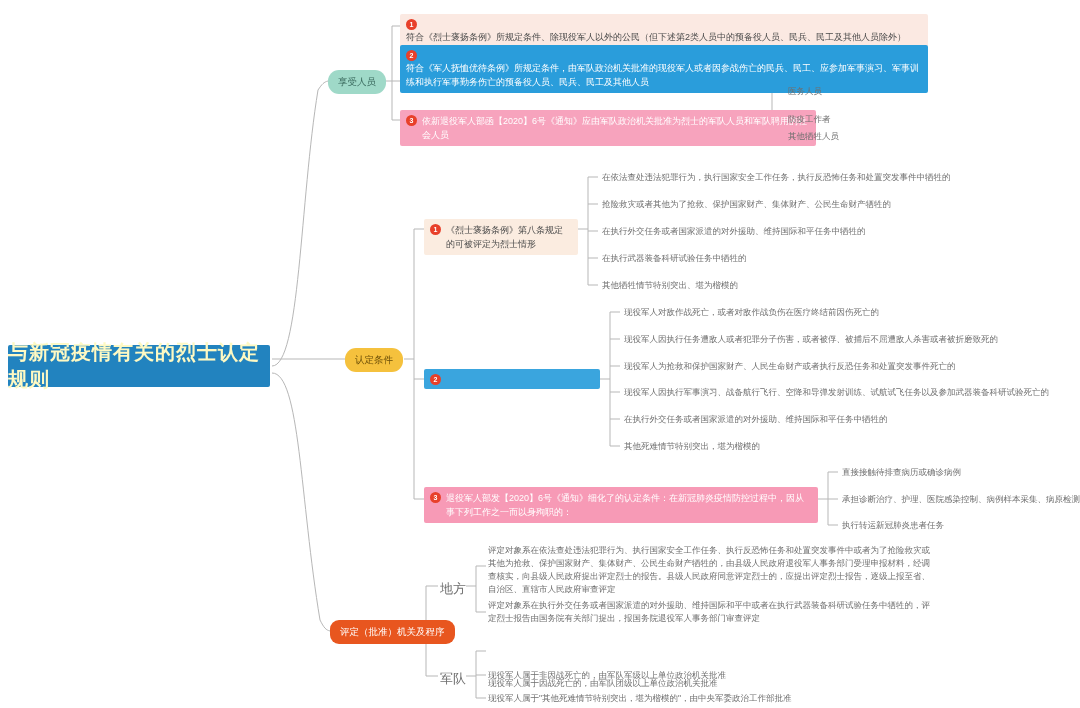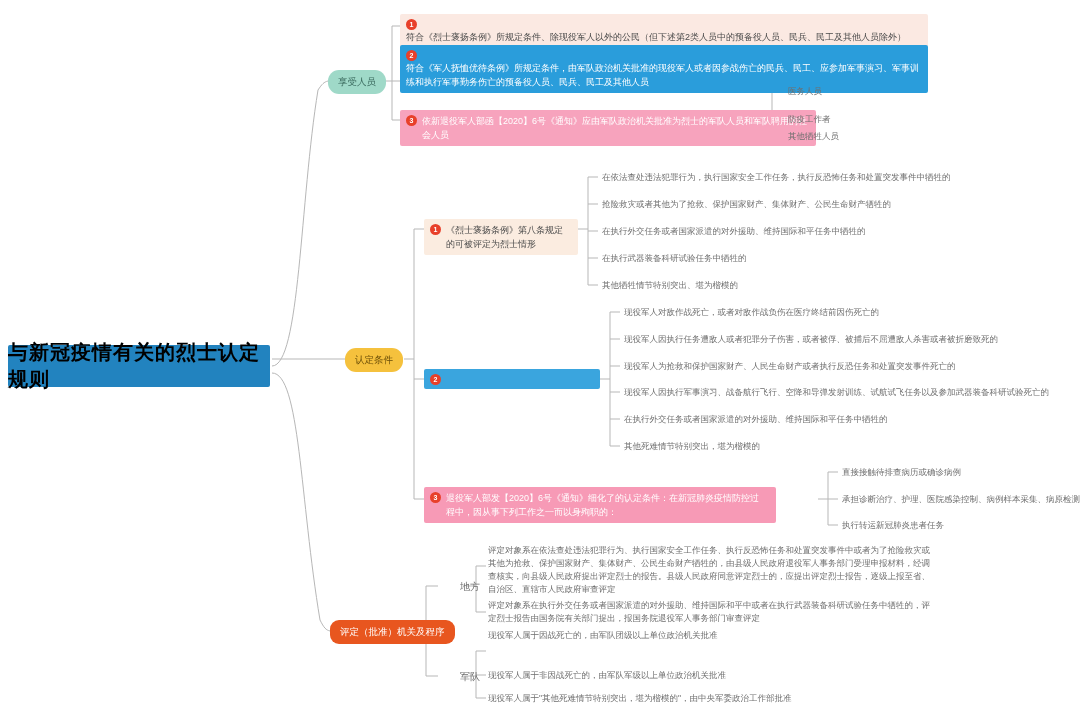--- a/index.html
+++ b/index.html
@@ -13,21 +13,21 @@
 
   svg.links { position: absolute; left: 0; top: 0; width: 1080px; height: 708px; pointer-events: none; }
 
   .node { position: absolute; }
 
   
   .root {
     left: 8px; top: 345px;
     width: 262px; height: 42px;
     background: #2283bf;
-    color: #000000;
+    color: #fef9c3;
     font-size: 20px;
     font-weight: bold;
     letter-spacing: 1px;
     display: flex; align-items: center; justify-content: center;
     border-radius: 2px;
   }
 
   
   .pill {
     height: 24px;
@@ -78,23 +78,22 @@
     color: #6f6f6f;
     white-space: nowrap;
   }
   .leaf-wrap {
     font-size: 8.5px;
     line-height: 13px;
     color: #6f6f6f;
     white-space: normal;
   }
   .subpill {
-    font-size: 10px;
+    font-size: 13px;
     color: #6f6f6f;
-    margin-left: 20px;
   }
 </style>
 </head>
 <body>
 
 <div id="stage">
 
   <svg class="links" viewBox="0 0 1080 708">
     <g fill="none" stroke="#b7b7b7" stroke-width="1">
 
@@ -171,32 +170,32 @@
   <div class="node tbox box-sky" style="left:424px; top:369px; width:176px;">
     <span class="num">2</span>
   </div>
   <div class="node leaf" style="left:624px; top:306px;">现役军人对敌作战死亡，或者对敌作战负伤在医疗终结前因伤死亡的</div>
   <div class="node leaf" style="left:624px; top:360px;">现役军人为抢救和保护国家财产、人民生命财产或者执行反恐任务和处置突发事件死亡的</div>
   <div class="node leaf" style="left:624px; top:333px;">现役军人因执行任务遭敌人或者犯罪分子伤害，或者被俘、被捕后不屈遭敌人杀害或者被折磨致死的</div>
   <div class="node leaf" style="left:624px; top:386px;">现役军人因执行军事演习、战备航行飞行、空降和导弹发射训练、试航试飞任务以及参加武器装备科研试验死亡的</div>
   <div class="node leaf" style="left:624px; top:413px;">在执行外交任务或者国家派遣的对外援助、维持国际和平任务中牺牲的</div>
   <div class="node leaf" style="left:624px; top:440px;">其他死难情节特别突出，堪为楷模的</div>
 
-  <div class="node tbox box-rose" style="left:424px; top:487px; width:352px;">
+  <div class="node tbox box-rose" style="left:424px; top:487px; width:394px;">
     <span class="num">3</span>
     <span class="txt">退役军人部发【2020】6号《通知》细化了的认定条件：在新冠肺炎疫情防控过程中，因从事下列工作之一而以身殉职的：</span>
   </div>
   <div class="node leaf" style="left:842px; top:466px;">直接接触待排查病历或确诊病例</div>
   <div class="node leaf" style="left:842px; top:493px;">承担诊断治疗、护理、医院感染控制、病例样本采集、病原检测任务</div>
   <div class="node leaf" style="left:842px; top:519px;">执行转运新冠肺炎患者任务</div>
 
   <div class="node pill pill-orange" style="left:330px; top:620px;border-radius:9px;">评定（批准）机关及程序</div>
 
   <div class="node subpill" style="left:440px; top:580px;">地方</div>
   <div class="node leaf-wrap" style="left:488px; top:544px; width:450px;">评定对象系在依法查处违法犯罪行为、执行国家安全工作任务、执行反恐怖任务和处置突发事件中或者为了抢险救灾或其他为抢救、保护国家财产、集体财产、公民生命财产牺牲的，由县级人民政府退役军人事务部门受理申报材料，经调查核实，向县级人民政府提出评定烈士的报告。县级人民政府同意评定烈士的，应提出评定烈士报告，逐级上报至省、自治区、直辖市人民政府审查评定</div>
   <div class="node leaf-wrap" style="left:488px; top:599px; width:450px;">评定对象系在执行外交任务或者国家派遣的对外援助、维持国际和平中或者在执行武器装备科研试验任务中牺牲的，评定烈士报告由国务院有关部门提出，报国务院退役军人事务部门审查评定</div>
 
   <div class="node subpill" style="left:440px; top:670px;">军队</div>
-  <div class="node leaf" style="left:488px; top:629px;">现役军人属于因战死亡的，由军队团级以上单位政治机关批准</div>
+  <div class="node leaf" style="left:488px; top:677px;">现役军人属于因战死亡的，由军队团级以上单位政治机关批准</div>
   <div class="node leaf" style="left:488px; top:669px;">现役军人属于非因战死亡的，由军队军级以上单位政治机关批准</div>
   <div class="node leaf" style="left:488px; top:692px;">现役军人属于"其他死难情节特别突出，堪为楷模的"，由中央军委政治工作部批准</div>
 
 </div>
 
 </body></html>

